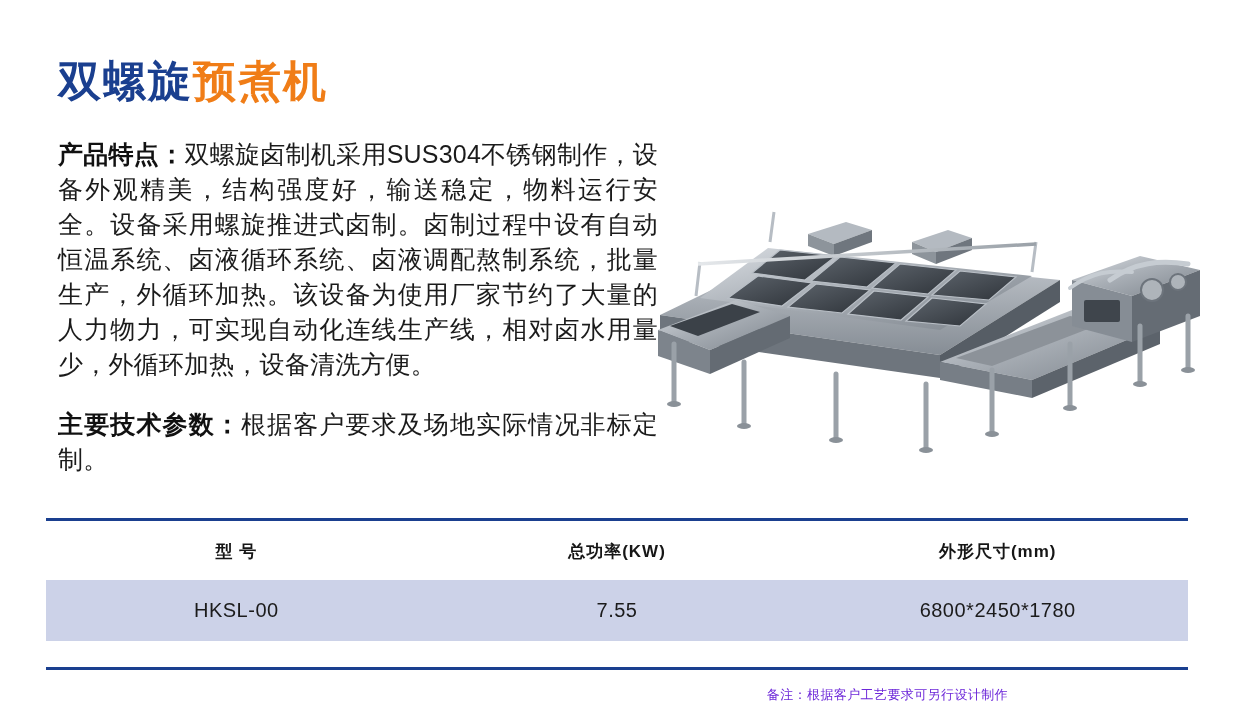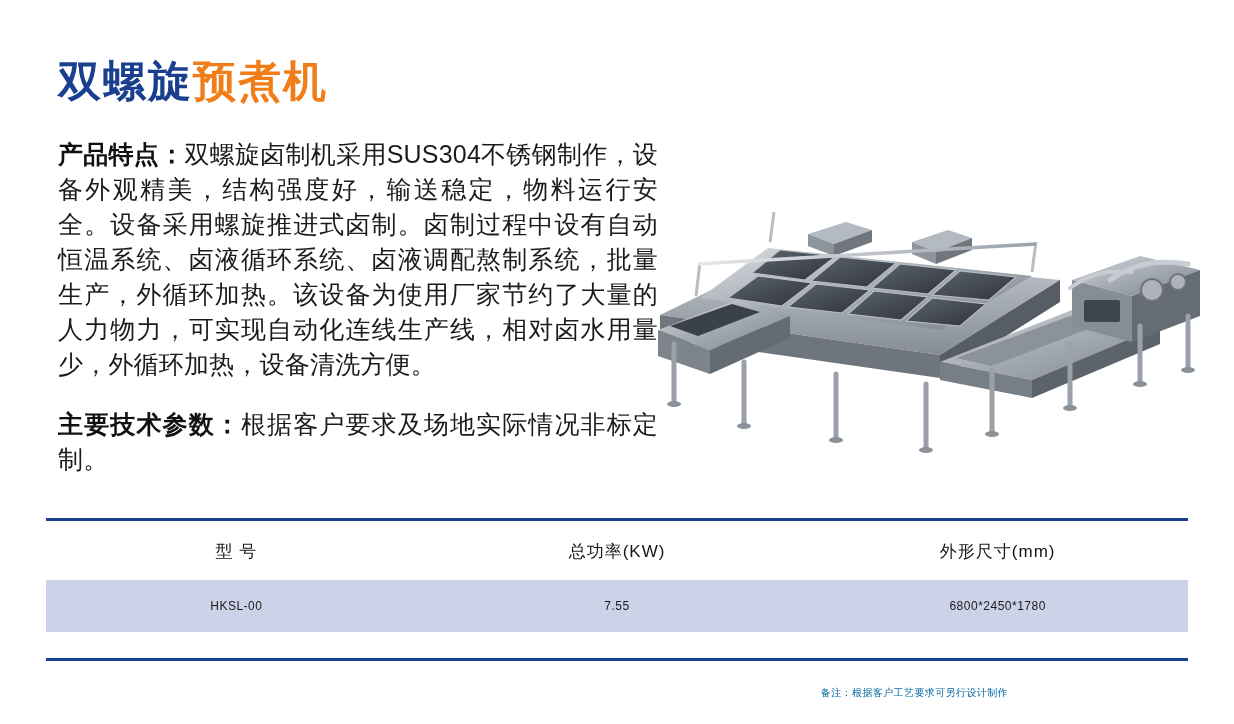--- a/index.html
+++ b/index.html
@@ -84,49 +84,49 @@
     background: #1a3f8f;
     width: 100%;
   }
   table {
     border-collapse: collapse;
     width: 100%;
     table-layout: fixed;
   }
   th {
     font-size: 17px;
-    font-weight: normal;
+    font-weight: bold;
     color: #161616;
     padding: 19px 0 17px 0;
     text-align: center;
     letter-spacing: 1px;
   }
   td {
-    font-size: 12px;
+    font-size: 20px;
     color: #1b1b1b;
     text-align: center;
     padding: 19px 0 19px 0;
     letter-spacing: 0.5px;
   }
   tbody tr {
     background: #ccd2e8;
   }
   .spacer-row td {
     padding: 0;
     height: 26px;
     background: #ffffff;
   }
 
   
   .note {
     position: absolute;
     right: 46px;
     top: 686px;
-    font-size: 10px;
-    color: #0369a1;
+    font-size: 13px;
+    color: #6d28d9;
     letter-spacing: 0.4px;
   }
 </style>
 </head>
 <body>
 
 <div class="page">
 
   <h1 class="title">
     <span class="part-a">双螺旋</span><span class="part-b">预煮机</span>

